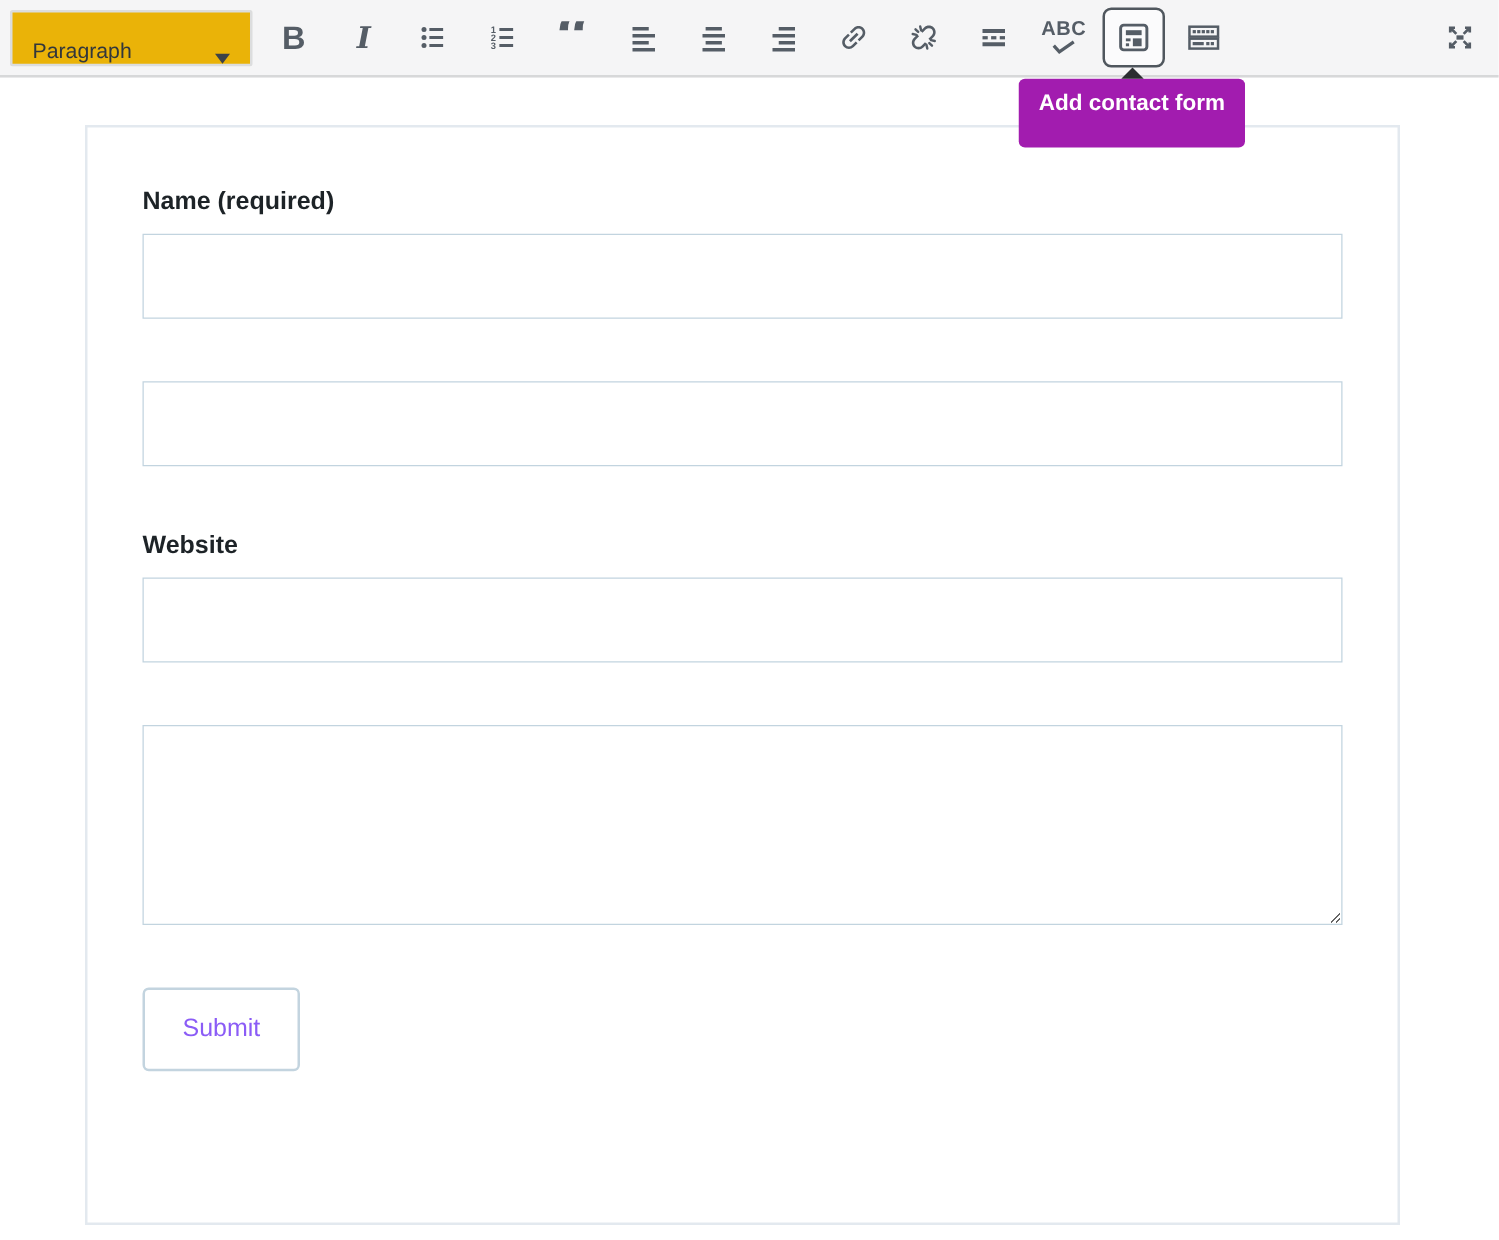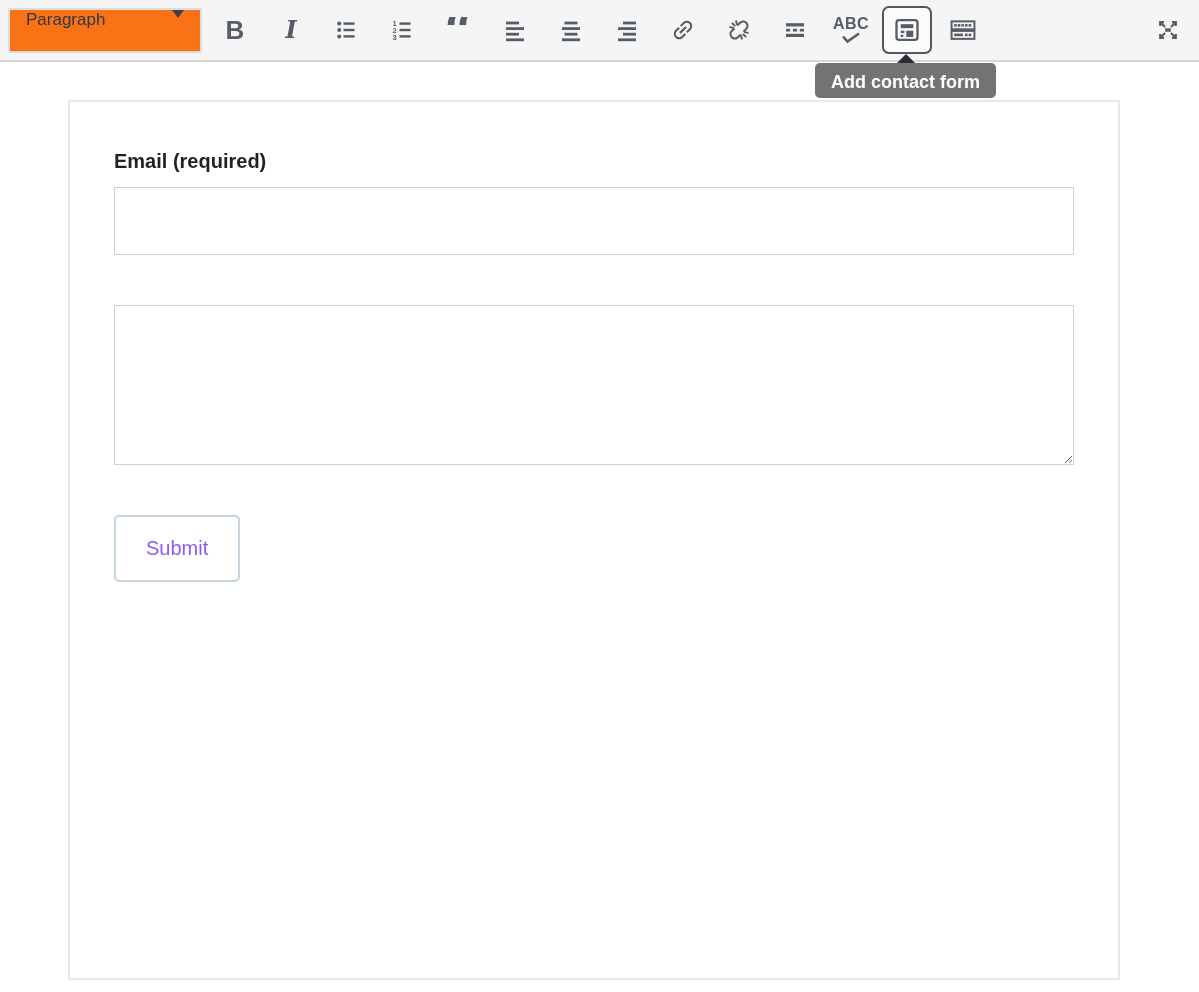--- a/index.html
+++ b/index.html
@@ -15,24 +15,24 @@
   .toolbar {
     height: 62px;
     background: #f5f5f6;
     border-bottom: 2px solid #d7d8d9;
     display: flex;
     align-items: center;
     padding-left: 8px;
   }
   .para-select {
     width: 194px; height: 45px;
-    background: #f97316;
+    background: #eab308;
     border: 2px solid #dcddde;
     border-radius: 2px;
-    display: flex; align-items: flex-start;
+    display: flex; align-items: flex-end;
     padding: 0 16px;
     font-size: 17px; color: #32373c;
     cursor: pointer;
   }
   .para-select .caret {
     margin-left: auto;
     width: 0; height: 0;
     border-left: 6px solid transparent;
     border-right: 6px solid transparent;
     border-top: 8px solid #3c4248;
@@ -64,22 +64,22 @@
     line-height: 0.55; height: 26px; overflow: hidden; display: block;
   }
   .abc-stack { display:flex; flex-direction:column; align-items:center; line-height:1; }
   .abc-stack .abc-text { font-size: 16px; font-weight: 700; letter-spacing: .5px; color:#555d66; }
   .fullscreen-btn { margin-left: auto; margin-right: 11px; }
 
   
   .tooltip {
     position: absolute;
     left: 815px; top: 63px;
-    height: 35px;
-    background: #737373;
+    height: 55px;
+    background: #a21caf;
     color: #ffffff;
     font-size: 18px; font-weight: 600;
     padding: 9px 16px;
     border-radius: 5px;
     z-index: 20;
     white-space: nowrap;
     text-align: center;
   }
   .tooltip::before {
     content: "";
@@ -289,25 +289,32 @@
     </svg>
   </button>
 </div>
 
 <div class="tooltip">
   <span>Add contact form</span>
 </div>
 
 <div class="form-card">
 
-
   <div class="field">
-    <div class="field-label">Email (required)</div>
+    <div class="field-label">Name (required)</div>
     <input class="field-input" type="text" style="">
   </div>
 
+  <div class="field">
+    <input class="field-input" type="text" style="">
+  </div>
+
+  <div class="field">
+    <div class="field-label">Website</div>
+    <input class="field-input" type="text" style="">
+  </div>
 
   <div class="field">
     <textarea class="field-textarea" style=""></textarea>
   </div>
 
   <button class="submit-btn">Submit</button>
 </div>
 
 </body></html>

